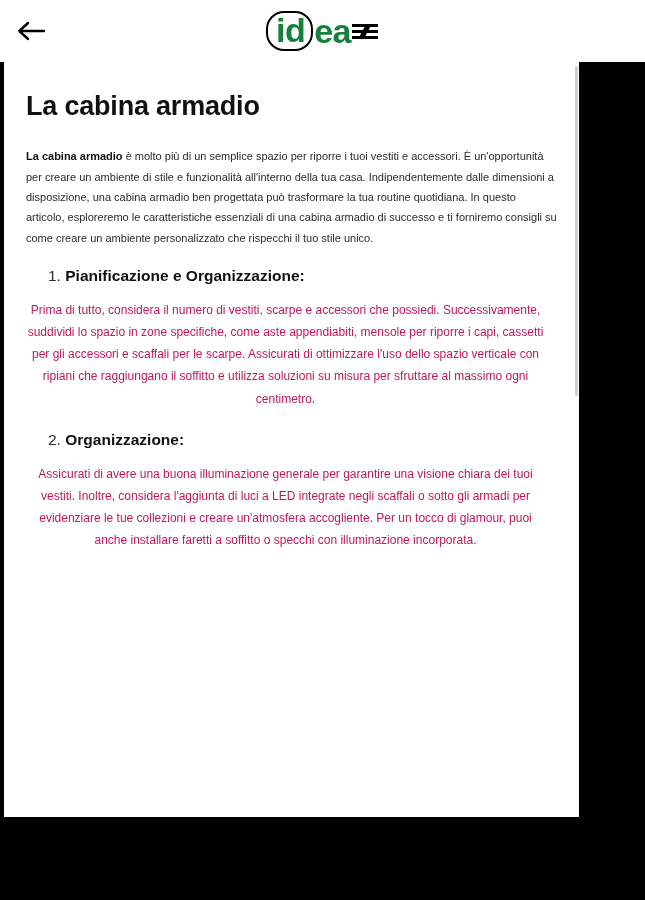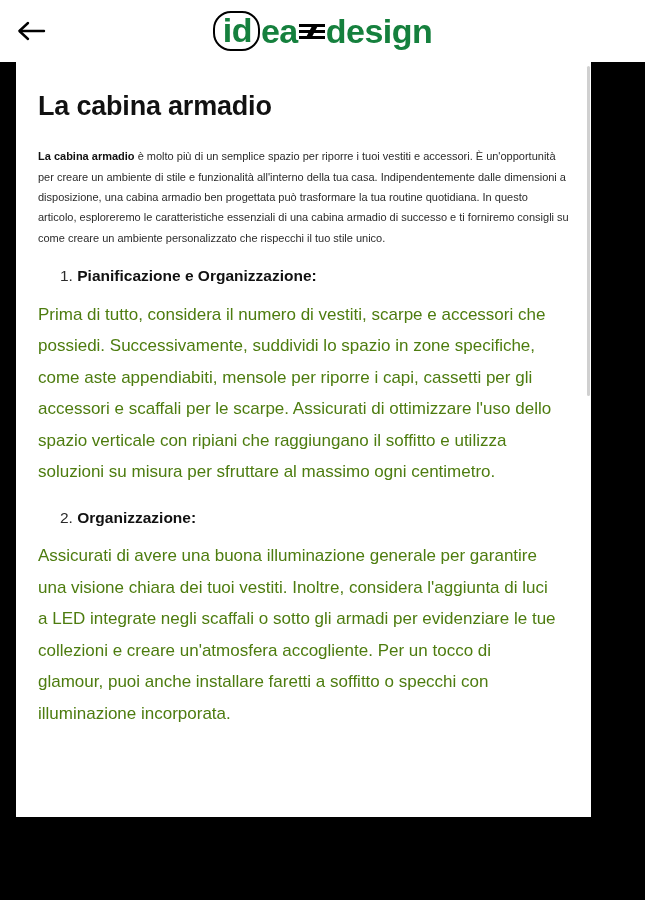--- a/index.html
+++ b/index.html
@@ -105,21 +105,21 @@
     background: #000;
     transform: skewX(-28deg) scaleX(0.22);
     transform-origin: center;
     display: block;
   }
 
   
   .sheet {
     position: absolute;
     top: 62px;
-    left: 16px;
+    left: 4px;
     width: 575px;
     height: 755px;
     background: #ffffff;
     overflow: hidden;
   }
 
   .content {
     padding: 28px 22px 0 22px;
     color: #1a1a1a;
   }
@@ -156,23 +156,24 @@
     font-weight: 700;
     color: #111111;
     padding-left: 22px;
   }
   .step-head .num {
     font-weight: 400;
     color: #2b2b2b;
   }
   .step-body {
     margin: 10px 0 18px 0;
-    font-size: 17px;
+    font-size: 12px;
     line-height: 1.85;
-    color: #4d7c0f;
+    color: #be185d;
+    text-align: center;
   }
 
   
   .fade {
     position: absolute;
     left: 0;
     bottom: 0;
     width: 575px;
     height: 16px;
     background: linear-gradient(to bottom, rgba(255,255,255,0), #ffffff 75%);
@@ -215,21 +216,20 @@
     <div class="brand">
       <div class="brand-inner">
         <span class="brand-pill">id</span>
         <span class="brand-text">ea</span>
         <span class="brand-z">
           <i></i>
             <i></i>
             <i></i>
             <b></b>
         </span>
-        <span class="brand-text">design</span>
       </div>
     </div>
   </div>
 
   <div class="sheet">
     <div class="content">
 
       <h1 class="title">La cabina armadio</h1>
 
       <p class="para">

